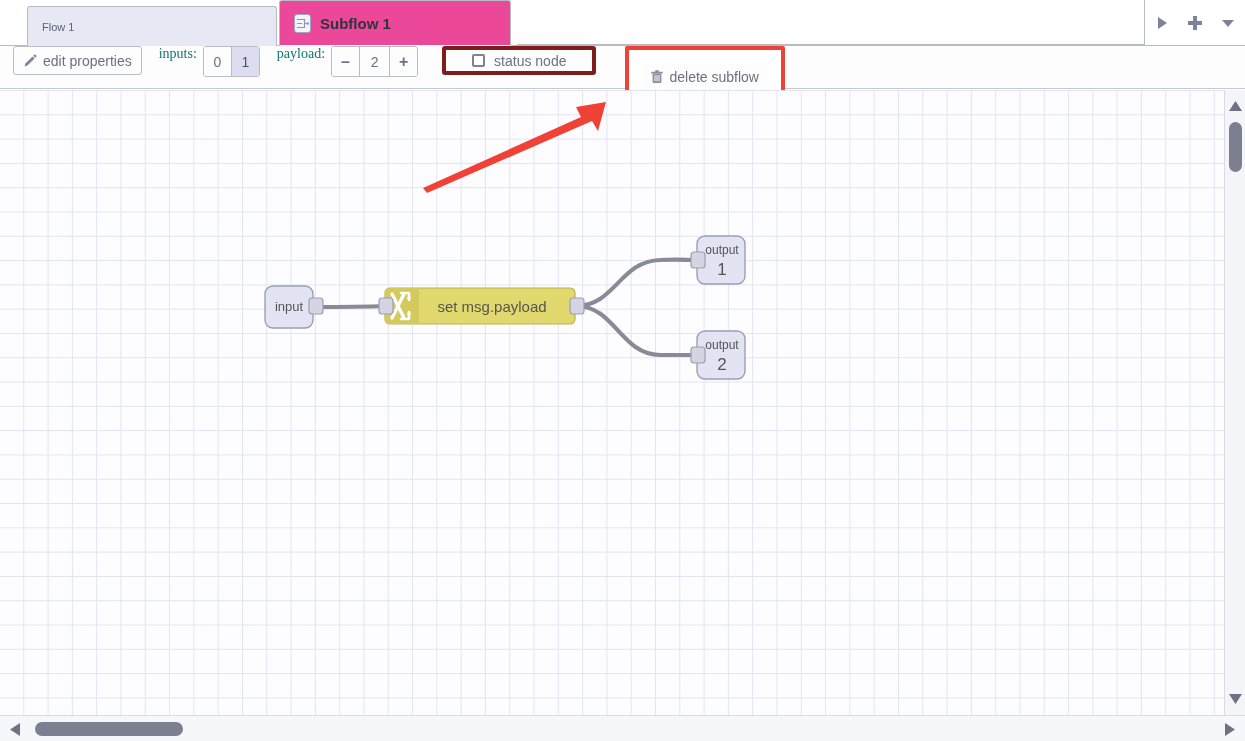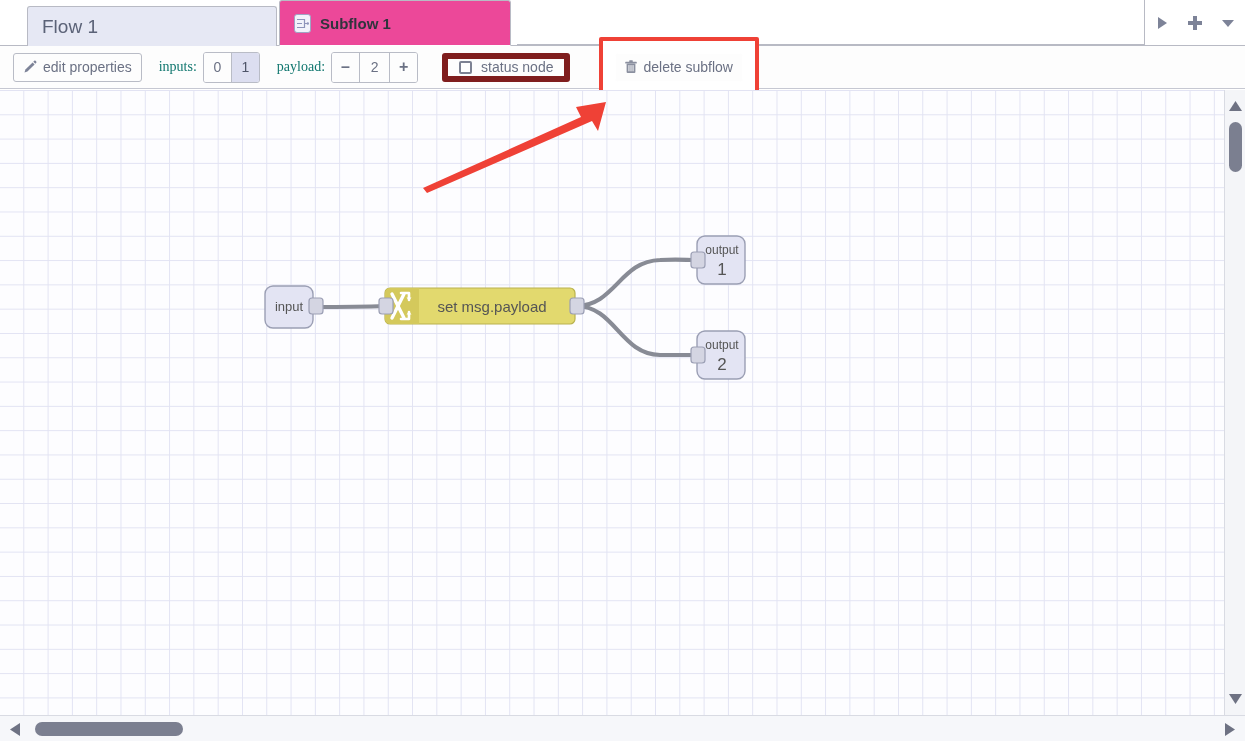--- a/index.html
+++ b/index.html
@@ -47,21 +47,21 @@
     padding: 0 14px;
     position: relative;
     cursor: pointer;
     user-select: none;
   }
   .tab.inactive {
     background: #e6e8f4;
     color: #5b6277;
     width: 250px;
     margin-left: 27px;
-    font-size: 19px;
+    font-size: 11px;
     font-weight: normal;
   }
   .tab.active {
     background: #ec4899;
     color: #30343d;
     font-weight: bold;
     font-size: 15px;
     width: 232px;
     height: 46px;
     margin-left: 2px;
@@ -111,21 +111,21 @@
   
   .subflow-toolbar {
     position: absolute;
     left: 0; top: 46px;
     width: 1245px;
     height: 43px;
     background: #fdfdfd;
     border-bottom: 1px solid #c6c8d2;
     box-sizing: border-box;
     display: flex;
-    align-items: center;
+    align-items: flex-start;
     padding-left: 13px;
   }
   .btn {
     height: 29px;
     box-sizing: border-box;
     border: 1px solid #b9bcc6;
     background: #fdfdfd;
     border-radius: 3px;
     display: inline-flex;
     align-items: center;
@@ -173,26 +173,26 @@
     cursor: default;
     min-width: 29px;
   }
   .spinner > div.step { font-weight: bold; font-size: 16px; color: #6b7184; }
 
   .toolbar-gap { width: 24px; }
 
   .checkbox-btn {
     height: 29px;
     box-sizing: border-box;
-    border: 6px solid #7f1d1d;
+    border: 4px solid #7f1d1d;
     background: #fdfdfd;
     border-radius: 3px;
     display: inline-flex;
     align-items: center;
-    padding: 0 11px;
+    padding: 0 26px;
     cursor: pointer;
     user-select: none;
   }
   .cb-square {
     width: 13px; height: 13px;
     border: 2px solid #7d8293;
     border-radius: 2px;
     margin-right: 9px;
     background: #ffffff;
     box-sizing: border-box;

